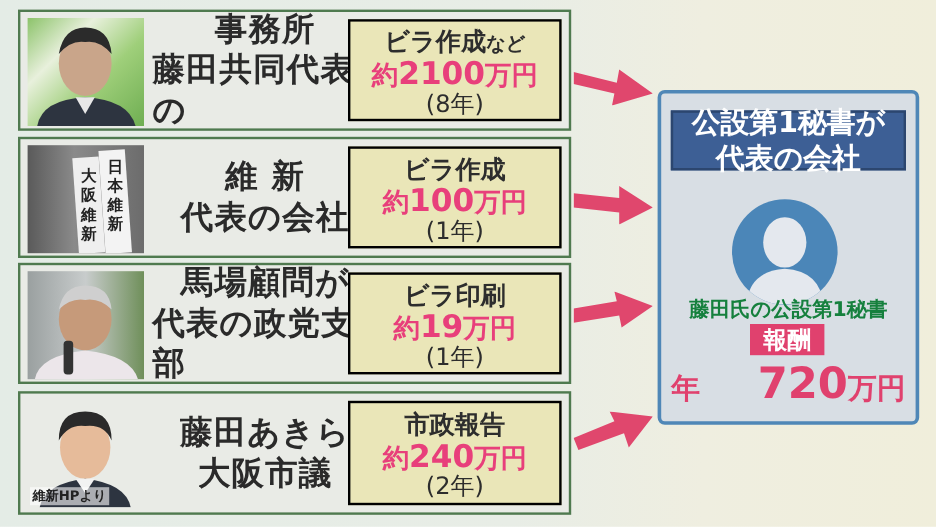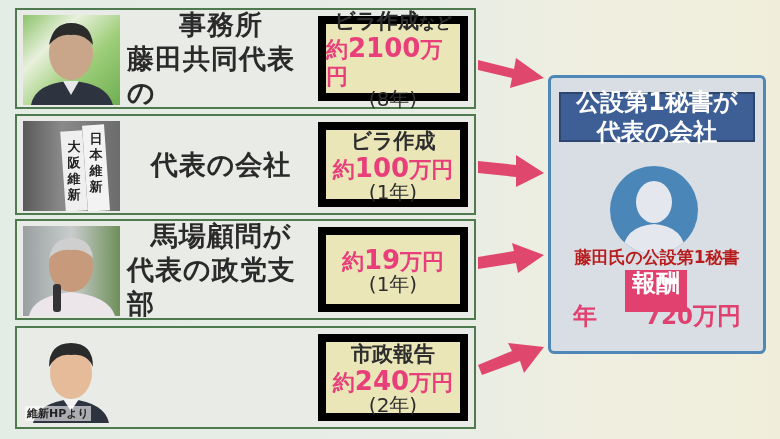--- a/index.html
+++ b/index.html
@@ -17,23 +17,23 @@
     .photo {
       position:absolute; left:6px; top:5px; width:97px; height:90px;
       overflow:hidden;
     }
     .label {
       position:absolute; left:110px; width:188px; top:0; bottom:0;
       display:flex; flex-direction:column; justify-content:center; align-items:center;
       font-weight:bold; color:#2a2a2a; font-size:27px; line-height:34px; letter-spacing:1px;
     }
     .amount-box {
-      position:absolute; right:6px; top:6px; width:150px; bottom:6px;
+      position:absolute; right:6px; top:6px; width:178px; bottom:6px;
       background:#eae6b8;
-      border:8px solid #000000; box-sizing:border-box;
+      border:2px solid #000000; box-sizing:border-box;
       display:flex; flex-direction:column; align-items:center; justify-content:center;
       font-weight:bold;
     }
     .amt-title { font-size:21px; color:#2d2d2d; line-height:25px; }
     .amt-title small { font-size:16px; }
     .amt-value { font-size:22px; color:#e83f7b; line-height:27px; }
     .amt-value .big { font-size:26px; }
     .amt-years { font-size:20px; color:#2d2d2d; line-height:18px; font-weight:normal; }
 
     .arrow { position:absolute; left:478px; width:66px; height:32px; }
@@ -47,31 +47,31 @@
       background:#3d5f95; border:2px solid #2c466f; box-sizing:border-box;
       color:#fff; font-weight:bold; font-size:24px; line-height:30px;
       display:flex; flex-direction:column; align-items:center; justify-content:center;
     }
     .avatar {
       position:absolute; left:59px; top:88px; width:88px; height:88px; border-radius:50%;
       background:#4b86b8; overflow:hidden;
     }
     .sec-label {
       position:absolute; left:0; right:0; top:168px; text-align:center;
-      font-weight:bold; font-size:17px; color:#b91c1c;
+      font-weight:bold; font-size:17px; color:#15803d;
     }
     .fee-badge {
-      position:absolute; left:74px; top:192px; width:62px; height:42px;
-      background:#e0416e; color:#fff; font-weight:bold; font-size:24px; line-height:26px; text-align:center;
+      position:absolute; left:74px; top:192px; width:62px; height:26px;
+      background:#e0416e; color:#fff; font-weight:bold; font-size:20px; line-height:26px; text-align:center;
     }
     .fee-value {
       position:absolute; left:0; right:0; top:222px; text-align:center;
       font-weight:bold; color:#e0416e; font-size:24px;
     }
-    .fee-value .big { font-size:23px;margin-left:48px; }
+    .fee-value .big { font-size:36px;margin-left:48px; }
     .credit {
       position:absolute; left:2px; bottom:2px; font-size:11px; font-weight:bold; color:#222;
       background:rgba(255,255,255,0.6); padding:0 2px;
     }
   </style>
 </head>
 <body>
 
 <div class="row" style="top:8px;height:101px;">
   <div class="photo" style="background:linear-gradient(135deg,#8cc36a 0%,#e8f0dc 30%,#9fcf7a 60%,#6fae52 100%);">
@@ -102,20 +102,21 @@
       <text x="51" y="46" font-size="13" font-weight="bold" fill="#222" text-anchor="middle" font-family="DejaVu Sans, sans-serif">阪</text>
       <text x="51" y="62" font-size="13" font-weight="bold" fill="#222" text-anchor="middle" font-family="DejaVu Sans, sans-serif">維</text>
       <text x="51" y="78" font-size="13" font-weight="bold" fill="#222" text-anchor="middle" font-family="DejaVu Sans, sans-serif">新</text>
       <text x="73" y="22" font-size="13" font-weight="bold" fill="#222" text-anchor="middle" font-family="DejaVu Sans, sans-serif">日</text>
       <text x="73" y="38" font-size="13" font-weight="bold" fill="#222" text-anchor="middle" font-family="DejaVu Sans, sans-serif">本</text>
       <text x="73" y="54" font-size="13" font-weight="bold" fill="#222" text-anchor="middle" font-family="DejaVu Sans, sans-serif">維</text>
       <text x="73" y="70" font-size="13" font-weight="bold" fill="#222" text-anchor="middle" font-family="DejaVu Sans, sans-serif">新</text>
     </svg>
   </div>
   <div class="label">
+    <span>維 新</span>
     <span>代表の会社</span>
   </div>
   <div class="amount-box">
     <div class="amt-title"><span>ビラ作成</span><small></small></div>
     <div class="amt-value"><span>約</span><span class="big">100</span><span>万円</span></div>
     <div class="amt-years">(1年)</div>
   </div>
 </div>
 
 <div class="row" style="top:219px;height:101px;">
@@ -125,34 +126,39 @@
       <path d="M26 32 Q30 12 48 12 Q68 12 70 32 Q60 22 48 24 Q36 22 26 32Z" fill="#cfcfcf"></path>
       <path d="M6 90 Q10 70 48 66 Q86 70 92 90Z" fill="#ece6ea"></path>
       <rect x="30" y="58" width="8" height="28" rx="3" fill="#333"></rect>
     </svg>
   </div>
   <div class="label">
     <span>馬場顧問が</span>
     <span>代表の政党支部</span>
   </div>
   <div class="amount-box">
+    <div class="amt-title"><span>ビラ印刷</span><small></small></div>
     <div class="amt-value"><span>約</span><span class="big">19</span><span>万円</span></div>
     <div class="amt-years">(1年)</div>
   </div>
 </div>
 
 <div class="row" style="top:326px;height:103px;">
   <div class="photo" style="background:#e9ebe6;">
     <svg width="97" height="90" viewBox="0 0 97 90">
       <ellipse cx="48" cy="40" rx="21" ry="26" fill="#e6bb9a"></ellipse>
       <path d="M26 34 Q26 10 48 10 Q70 10 70 34 Q64 20 48 22 Q34 20 26 34Z" fill="#2a2a2a"></path>
       <path d="M10 90 Q14 70 48 66 Q82 70 86 90Z" fill="#2d3440"></path>
       <path d="M40 66 L48 78 L56 66Z" fill="#f2f2f2"></path>
     </svg>
     <div class="credit">維新HPより</div>
+  </div>
+  <div class="label">
+    <span>藤田あきら</span>
+    <span>大阪市議</span>
   </div>
   <div class="amount-box">
     <div class="amt-title"><span>市政報告</span><small></small></div>
     <div class="amt-value"><span>約</span><span class="big">240</span><span>万円</span></div>
     <div class="amt-years">(2年)</div>
   </div>
 </div>
 
 <svg class="arrow" style="top:56px;" viewBox="0 0 66 32">
   <polygon points="0,4 36,13 38,2 66,22 32,32 34,22 0,14" fill="#e0476d"></polygon>

